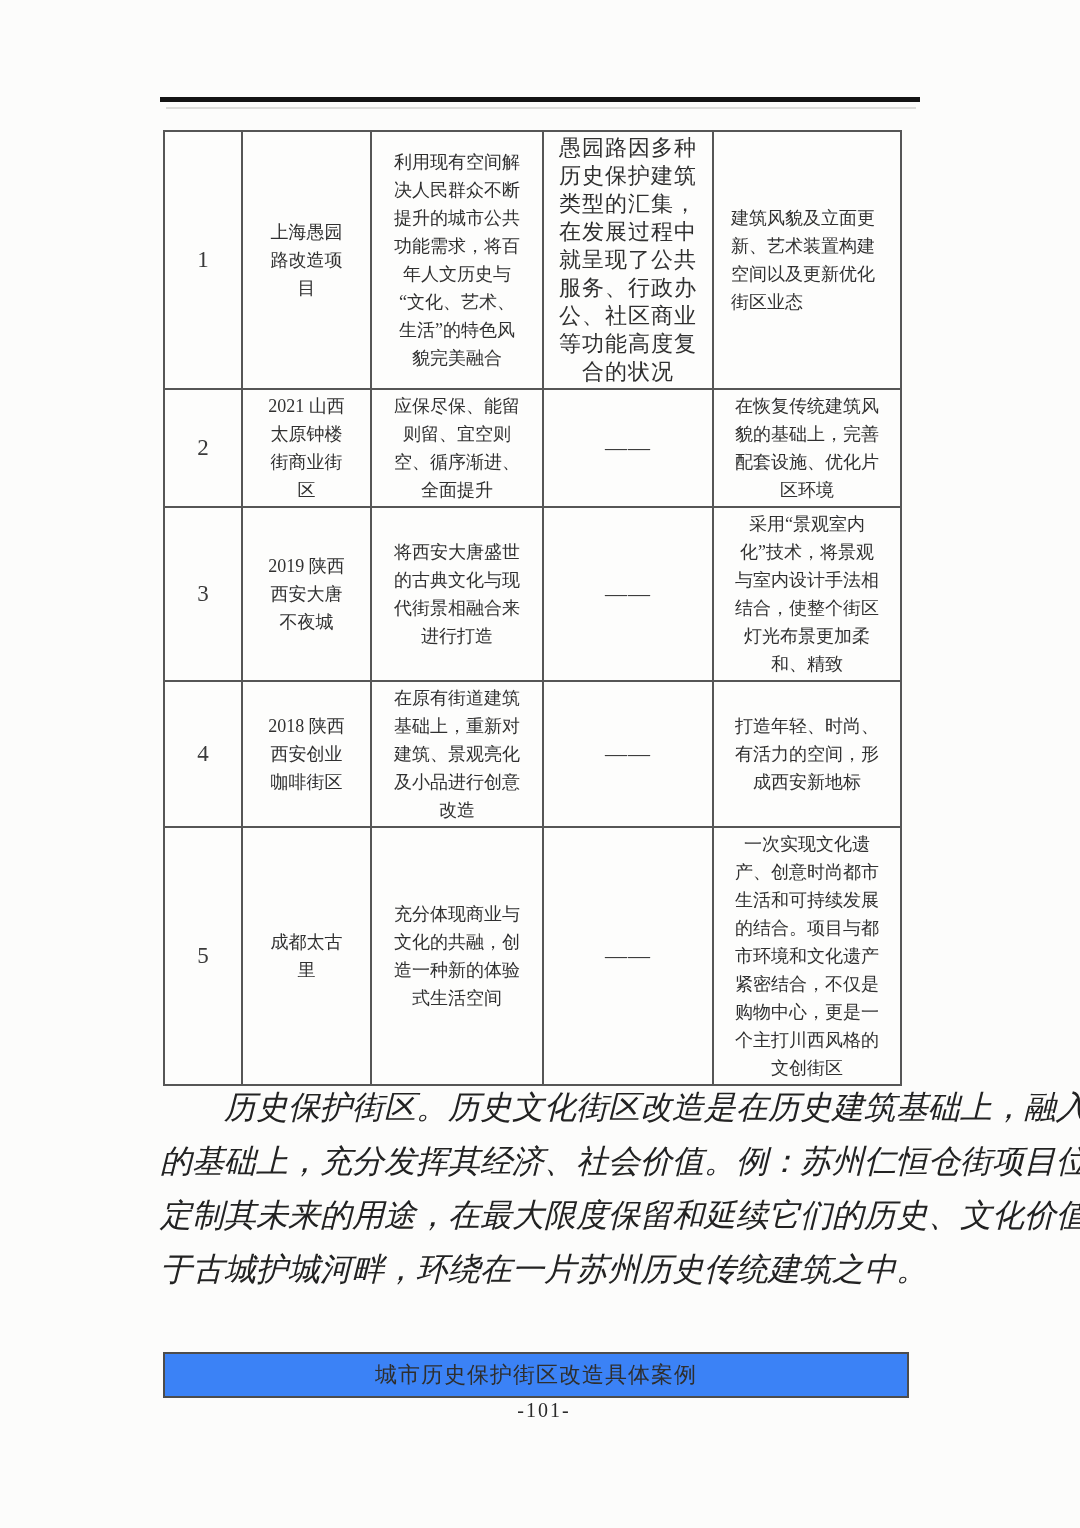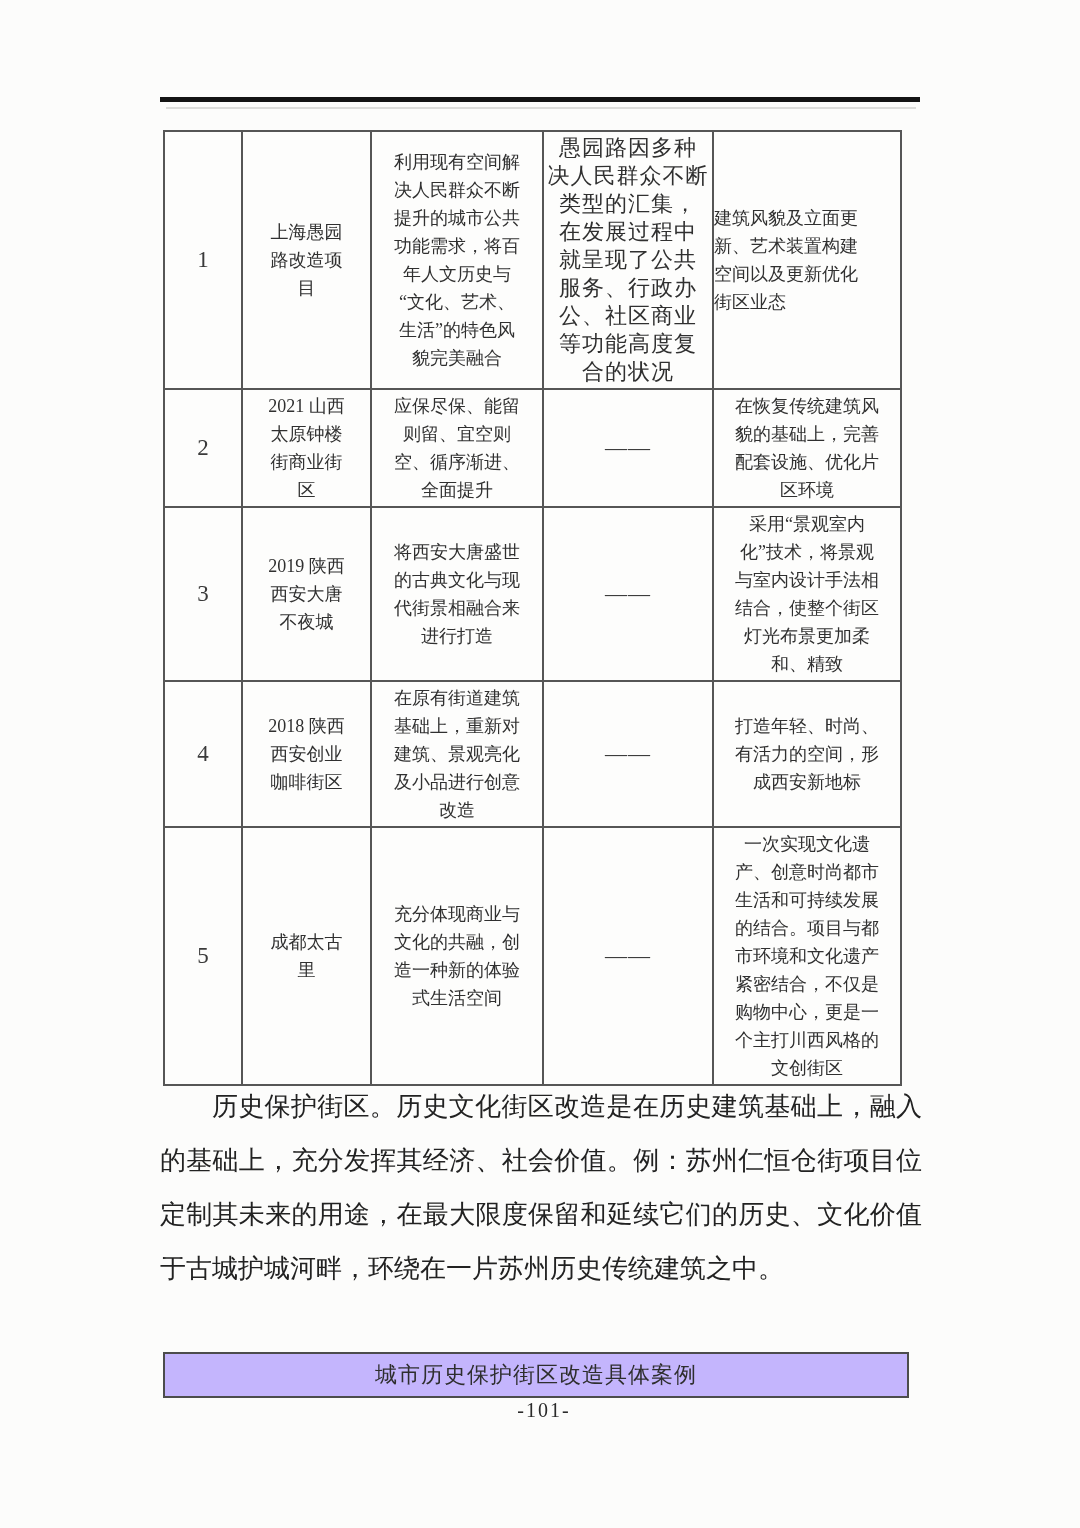--- a/index.html
+++ b/index.html
@@ -35,35 +35,36 @@
     padding:2px 3px;
     overflow:hidden;
   }
   table.case-table tr:nth-child(1){height:256px;}
   table.case-table tr:nth-child(2){height:112px;}
   table.case-table tr:nth-child(3){height:168px;}
   table.case-table tr:nth-child(4){height:140px;}
   table.case-table tr:nth-child(5){height:250px;}
   table.case-table td:nth-child(1){font-size:23px;color:#3a3a3a;}
   table.case-table td:nth-child(4){font-size:22px;letter-spacing:1px;}
-  table.case-table tr:nth-child(1) td:nth-child(5){text-align:left;padding-left:0;}
+  table.case-table tr:nth-child(1) td:nth-child(5){text-align:left;padding-left:17px;}
 
   .para{position:absolute;left:160px;top:1080px;width:762px;}
   .para-line{
     height:54px;line-height:54px;
-    font-size:26px;color:#222;
+    font-size:32px;color:#222;
     text-align:justify;text-align-last:justify;
     white-space:nowrap;
+    font-style:italic;
   }
   .para-line.indent{text-indent:2em;}
   .para-line.last{text-align-last:left;}
 
   .caption-box{
     position:absolute;left:163px;top:1352px;width:742px;height:42px;
-    border:2px solid #4c4c4c;background:#c4b5fd;
+    border:2px solid #4c4c4c;background:#3b82f6;
     display:flex;align-items:center;justify-content:center;
   }
   .caption-box span{font-size:22px;color:#2e2e2e;letter-spacing:1px;}
 
   .page-number{
     position:absolute;left:4px;top:1399px;width:1080px;
     text-align:center;font-size:20px;color:#2a2a2a;letter-spacing:2px;
     font-family:"Liberation Serif","DejaVu Serif",serif;
   }
 </style>
@@ -91,21 +92,21 @@
 目</td>
           <td>利用现有空间解
 决人民群众不断
 提升的城市公共
 功能需求，将百
 年人文历史与
 “文化、艺术、
 生活”的特色风
 貌完美融合</td>
           <td>愚园路因多种
-决人民群众不断
+历史保护建筑
 类型的汇集，
 在发展过程中
 就呈现了公共
 服务、行政办
 公、社区商业
 等功能高度复
 合的状况</td>
           <td>建筑风貌及立面更
 新、艺术装置构建
 空间以及更新优化

